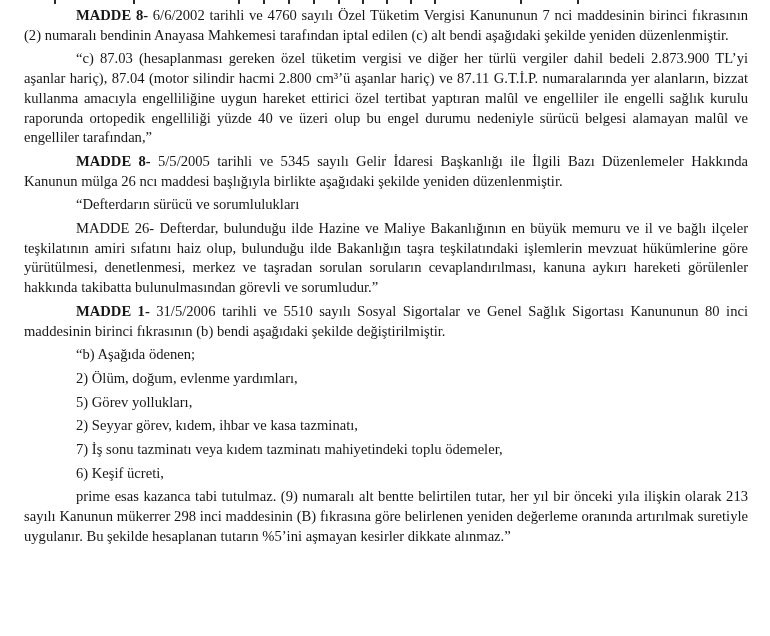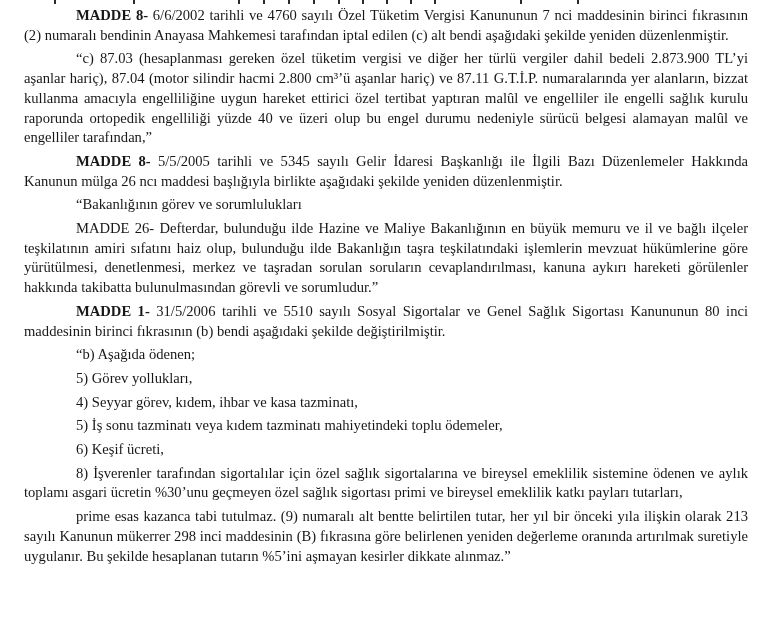--- a/index.html
+++ b/index.html
@@ -52,25 +52,25 @@
     <i style="left:410px"></i>
     <i style="left:434px"></i>
     <i style="left:520px"></i>
     <i style="left:577px"></i>
   </div>
 
   <div class="content">
     <p class="indent"><b>MADDE 8-</b><span> 6/6/2002 tarihli ve 4760 sayılı Özel Tüketim Vergisi Kanununun 7 nci maddesinin birinci fıkrasının (2) numaralı bendinin Anayasa Mahkemesi tarafından iptal edilen (c) alt bendi aşağıdaki şekilde yeniden düzenlenmiştir.</span></p>
     <p class="indent"><span>“c) 87.03 (hesaplanması gereken özel tüketim vergisi ve diğer her türlü vergiler dahil bedeli 2.873.900 TL’yi aşanlar hariç), 87.04 (motor silindir hacmi 2.800 cm³’ü aşanlar hariç) ve 87.11 G.T.İ.P. numaralarında yer alanların, bizzat kullanma amacıyla engelliliğine uygun hareket ettirici özel tertibat yaptıran malûl ve engelliler ile engelli sağlık kurulu raporunda ortopedik engelliliği yüzde 40 ve üzeri olup bu engel durumu nedeniyle sürücü belgesi alamayan malûl ve engelliler tarafından,”</span></p>
     <p class="indent"><b>MADDE 8-</b><span> 5/5/2005 tarihli ve 5345 sayılı Gelir İdaresi Başkanlığı ile İlgili Bazı Düzenlemeler Hakkında Kanunun mülga 26 ncı maddesi başlığıyla birlikte aşağıdaki şekilde yeniden düzenlenmiştir.</span></p>
-    <p class="indent"><span>“Bakanlığının görev ve sorumlulukları</span></p>
+    <p class="indent"><span>“Defterdarın sürücü ve sorumlulukları</span></p>
     <p class="indent"><span>MADDE 26- Defterdar, bulunduğu ilde Hazine ve Maliye Bakanlığının en büyük memuru ve il ve bağlı ilçeler teşkilatının amiri sıfatını haiz olup, bulunduğu ilde Bakanlığın taşra teşkilatındaki işlemlerin mevzuat hükümlerine göre yürütülmesi, denetlenmesi, merkez ve taşradan sorulan soruların cevaplandırılması, kanuna aykırı hareketi görülenler hakkında takibatta bulunulmasından görevli ve sorumludur.”</span></p>
     <p class="indent"><b>MADDE 1-</b><span> 31/5/2006 tarihli ve 5510 sayılı Sosyal Sigortalar ve Genel Sağlık Sigortası Kanununun 80 inci maddesinin birinci fıkrasının (b) bendi aşağıdaki şekilde değiştirilmiştir.</span></p>
     <p class="indent"><span>“b) Aşağıda ödenen;</span></p>
+    <p class="indent"><span>2) Ölüm, doğum, evlenme yardımları,</span></p>
     <p class="indent"><span>5) Görev yollukları,</span></p>
-    <p class="indent"><span>4) Seyyar görev, kıdem, ihbar ve kasa tazminatı,</span></p>
-    <p class="indent"><span>5) İş sonu tazminatı veya kıdem tazminatı mahiyetindeki toplu ödemeler,</span></p>
+    <p class="indent"><span>2) Seyyar görev, kıdem, ihbar ve kasa tazminatı,</span></p>
+    <p class="indent"><span>7) İş sonu tazminatı veya kıdem tazminatı mahiyetindeki toplu ödemeler,</span></p>
     <p class="indent"><span>6) Keşif ücreti,</span></p>
-    <p class="indent"><span>8) İşverenler tarafından sigortalılar için özel sağlık sigortalarına ve bireysel emeklilik sistemine ödenen ve aylık toplamı asgari ücretin %30’unu geçmeyen özel sağlık sigortası primi ve bireysel emeklilik katkı payları tutarları,</span></p>
     <p class="indent"><span>prime esas kazanca tabi tutulmaz. (9) numaralı alt bentte belirtilen tutar, her yıl bir önceki yıla ilişkin olarak 213 sayılı Kanunun mükerrer 298 inci maddesinin (B) fıkrasına göre belirlenen yeniden değerleme oranında artırılmak suretiyle uygulanır. Bu şekilde hesaplanan tutarın %5’ini aşmayan kesirler dikkate alınmaz.”</span></p>
   </div>
 
 </div>
 
 </body></html>

